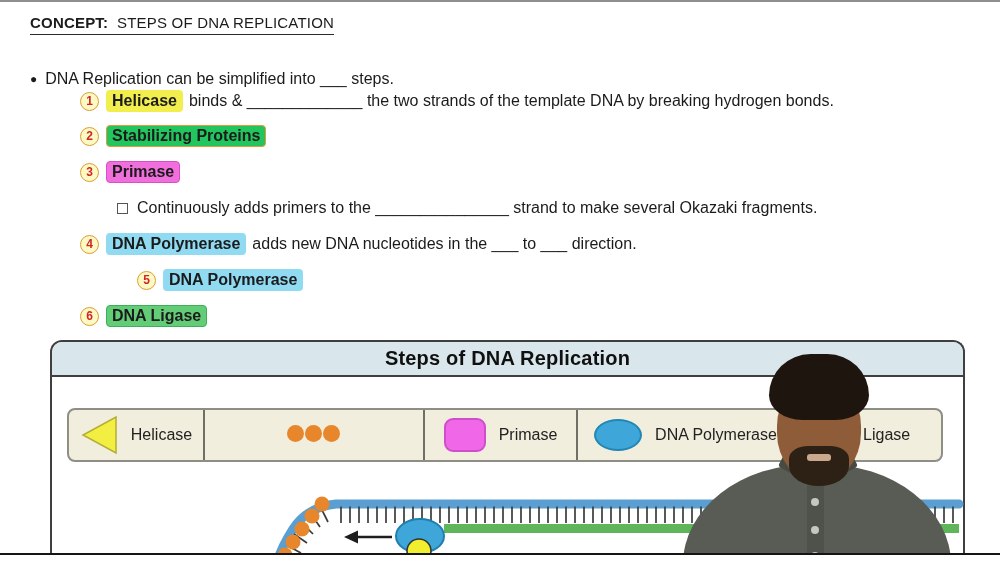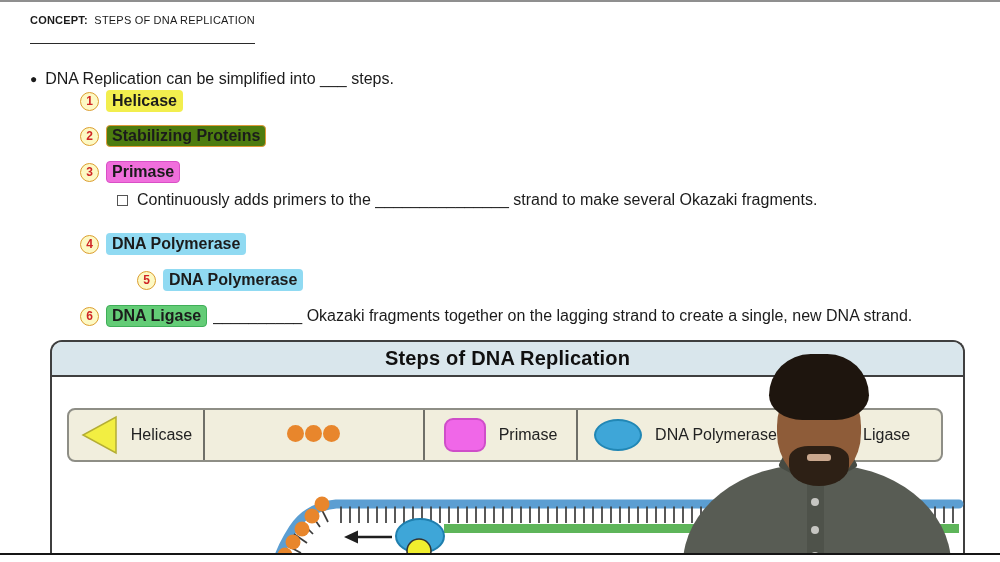--- a/index.html
+++ b/index.html
@@ -7,21 +7,21 @@
     width:1000px;height:562px;position:relative;background:#ffffff;
     font-family:"Liberation Sans", sans-serif;color:#1b1b1b;overflow:hidden;
   }
   .abs{position:absolute;}
   
   #top-line{top:0;left:0;width:1000px;height:2px;background:#8f8f8f;z-index:60;}
   #bottom-strip{top:555px;left:0;width:1000px;height:7px;background:#ffffff;z-index:55;}
   #bottom-line{top:553px;left:0;width:1000px;height:2px;background:#151515;z-index:56;}
 
   
-  #concept-title{top:14px;left:30px;font-size:11px;border-bottom:1.6px solid #2a2a2a;padding-bottom:17px;letter-spacing:.2px;}
+  #concept-title{top:14px;left:30px;font-size:15px;border-bottom:1.6px solid #2a2a2a;padding-bottom:3px;letter-spacing:.2px;}
   #concept-title .lbl{font-weight:bold;}
   
   #intro-row{top:70px;left:30px;font-size:16px;}
   #intro-row .dot{font-size:12px;vertical-align:1px;margin-right:8px;}
 
   
   .step-row{position:absolute;display:flex;align-items:center;white-space:nowrap;font-size:16px;height:22px;}
   .num-badge{
     width:17px;height:17px;border-radius:50%;background:#fdf9c4;border:1.6px solid #dc9e2f;
     color:#cf2626;font-size:12px;font-weight:bold;display:flex;align-items:center;justify-content:center;
@@ -75,45 +75,46 @@
 </div>
 
 <div class="abs" id="intro-row">
   <span class="dot">●</span><span>DNA Replication can be simplified into ___ steps.</span>
 </div>
 
 <div id="steps-container">
     <div class="step-row" style="top: 90px; left: 80px;">
       <span class="num-badge">1</span>
       <span class="term" style="background: rgb(242, 238, 78);">Helicase</span>
+      <span>binds &amp; _____________ the two strands of the template DNA by breaking hydrogen bonds.</span>
     </div>
     <div class="step-row" style="top: 125px; left: 80px;">
       <span class="num-badge">2</span>
-      <span class="term" style="background: #4d7c0f; border-color: rgb(224, 154, 58);">Stabilizing Proteins</span>
+      <span class="term" style="background: #22c55e; border-color: rgb(224, 154, 58);">Stabilizing Proteins</span>
     </div>
     <div class="step-row" style="top: 161px; left: 80px;">
       <span class="num-badge">3</span>
       <span class="term" style="background: rgb(240, 111, 220); border-color: rgb(217, 79, 198);">Primase</span>
     </div>
-    <div class="step-row" style="top: 189px; left: 117px;">
+    <div class="step-row" style="top: 197px; left: 117px;">
       <span class="sub-square"></span>
       <span>Continuously adds primers to the _______________ strand to make several Okazaki fragments.</span>
     </div>
     <div class="step-row" style="top: 233px; left: 80px;">
       <span class="num-badge">4</span>
       <span class="term" style="background: rgb(144, 218, 242);">DNA Polymerase</span>
+      <span>adds new DNA nucleotides in the ___ to ___ direction.</span>
     </div>
     <div class="step-row" style="top: 269px; left: 137px;">
       <span class="num-badge">5</span>
       <span class="term" style="background: rgb(144, 218, 242);">DNA Polymerase</span>
     </div>
     <div class="step-row" style="top: 305px; left: 80px;">
       <span class="num-badge">6</span>
       <span class="term" style="background: rgb(99, 204, 118); border-color: rgb(63, 174, 88);">DNA Ligase</span>
-      <span>__________ Okazaki fragments together on the lagging strand to create a single, new DNA strand.</span>
     </div>
   </div>
 
 <div class="abs" id="diagram-box">
   <div id="diagram-header">
     <span id="diagram-title">Steps of DNA Replication</span>
   </div>
 </div>
 
 <div class="abs" id="legend">

